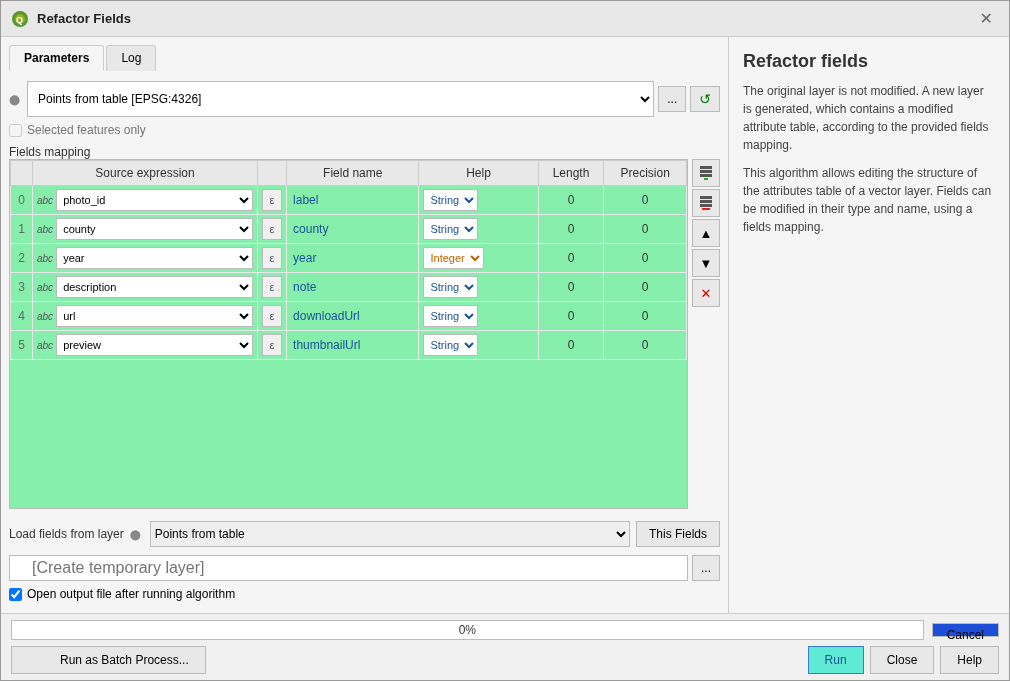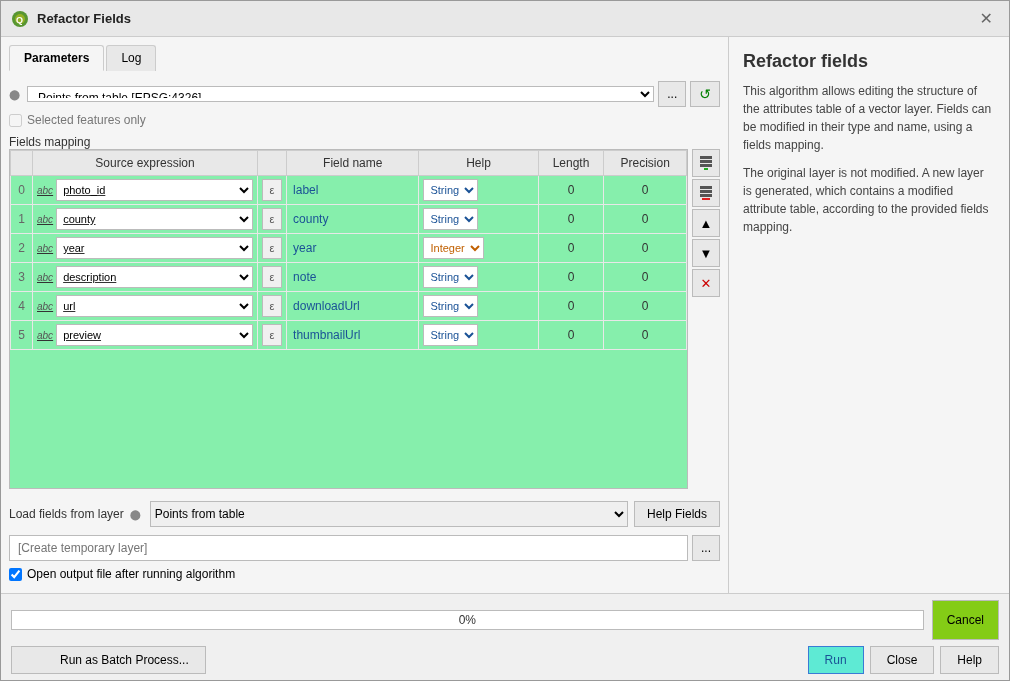--- a/index.html
+++ b/index.html
@@ -266,24 +266,24 @@
       margin-bottom: 3px;
     }
     .refactored-row {
       display: flex;
       align-items: center;
       gap: 4px;
       margin-bottom: 6px;
     }
     .refactored-input {
       flex: 1;
-      padding: 3px 8px;
+      padding: 3px 22px;
       border: 1px solid #bbb;
       background: white;
-      font-size: 12px;
+      font-size: 16px;
       height: 26px;
       color: #888;
     }
     .open-output-row {
       display: flex;
       align-items: center;
       gap: 5px;
       margin-bottom: 4px;
     }
     .right-title {
@@ -325,24 +325,24 @@
       position: absolute;
       left: 50%;
       top: 50%;
       transform: translate(-50%, -50%);
       font-size: 12px;
       color: #333;
     }
     .cancel-btn {
       padding: 4px 14px;
       border: 1px solid #bbb;
-      background: #84cc16;
-      cursor: pointer;
-      font-size: 12px;
-      height: 40px;
+      background: #1d4ed8;
+      cursor: pointer;
+      font-size: 12px;
+      height: 14px;
     }
     .action-row {
       display: flex;
       justify-content: flex-end;
       gap: 6px;
     }
     .action-btn {
       padding: 5px 16px;
       border: 1px solid #bbb;
       background: #e8e8e8;
@@ -350,21 +350,20 @@
       font-size: 12px;
       height: 28px;
     }
     .action-btn.primary {
       border: 1px solid #3a7bd5;
       background: #5eead4;
       color: #1a5296;
     }
     td.source-td {
       min-width: 170px;
-      text-decoration: underline;
     }
     td.fieldname-td {
       min-width: 100px;
     }
     td.type-td {
       min-width: 90px;
     }
     td.len-td, td.prec-td {
       min-width: 48px;
       text-align: center;
@@ -392,21 +391,21 @@
 
     <div class="left-panel">
 
       <div class="tabs">
         <div class="tab active">Parameters</div>
         <div class="tab">Log</div>
       </div>
 
       <div class="input-row">
         <span style="font-size:10px;color:#888;">⬤&nbsp;</span>
-        <select style="flex:1;height:16px;border:1px solid #bbb;font-size:12px;">
+        <select style="flex:1;height:36px;border:1px solid #bbb;font-size:12px;">
           <option>Points from table [EPSG:4326]</option>
         </select>
         <button class="btn-small">...</button>
         <button class="btn-small" style="color:green;font-size:14px;">↺</button>
       </div>
       <div class="checkbox-row">
         <input type="checkbox" disabled="" style="">
         <span>Selected features only</span>
       </div>
 
@@ -561,37 +560,37 @@
         </div>
       </div>
 
       <div class="bottom-section">
         <div class="load-row">
           <span class="load-label">Load fields from layer</span>
           <span style="font-size:10px;color:#888;">⬤&nbsp;</span>
           <select style="flex:1;height:26px;border:1px solid #bbb;font-size:12px;">
             <option>Points from table</option>
           </select>
-          <button class="load-btn">Help Fields</button>
+          <button class="load-btn">This Fields</button>
         </div>
         <div class="refactored-row">
           <input type="text" class="refactored-input" placeholder="[Create temporary layer]" style="">
           <button class="btn-small">...</button>
         </div>
         <div class="open-output-row">
           <input type="checkbox" checked="" style="">
           <span>Open output file after running algorithm</span>
         </div>
       </div>
     </div>
 
     <div class="right-panel">
       <div class="right-title">Refactor fields</div>
+      <div class="right-desc">The original layer is not modified. A new layer is generated, which contains a modified attribute table, according to the provided fields mapping.</div>
       <div class="right-desc">This algorithm allows editing the structure of the attributes table of a vector layer. Fields can be modified in their type and name, using a fields mapping.</div>
-      <div class="right-desc">The original layer is not modified. A new layer is generated, which contains a modified attribute table, according to the provided fields mapping.</div>
     </div>
   </div>
 
   <div class="bottom-bar">
     <div class="progress-row">
       <div class="progress-bar-outer">
         <div class="progress-bar-inner"></div>
         <span class="progress-text">0%</span>
       </div>
       <button class="cancel-btn">Cancel</button>

